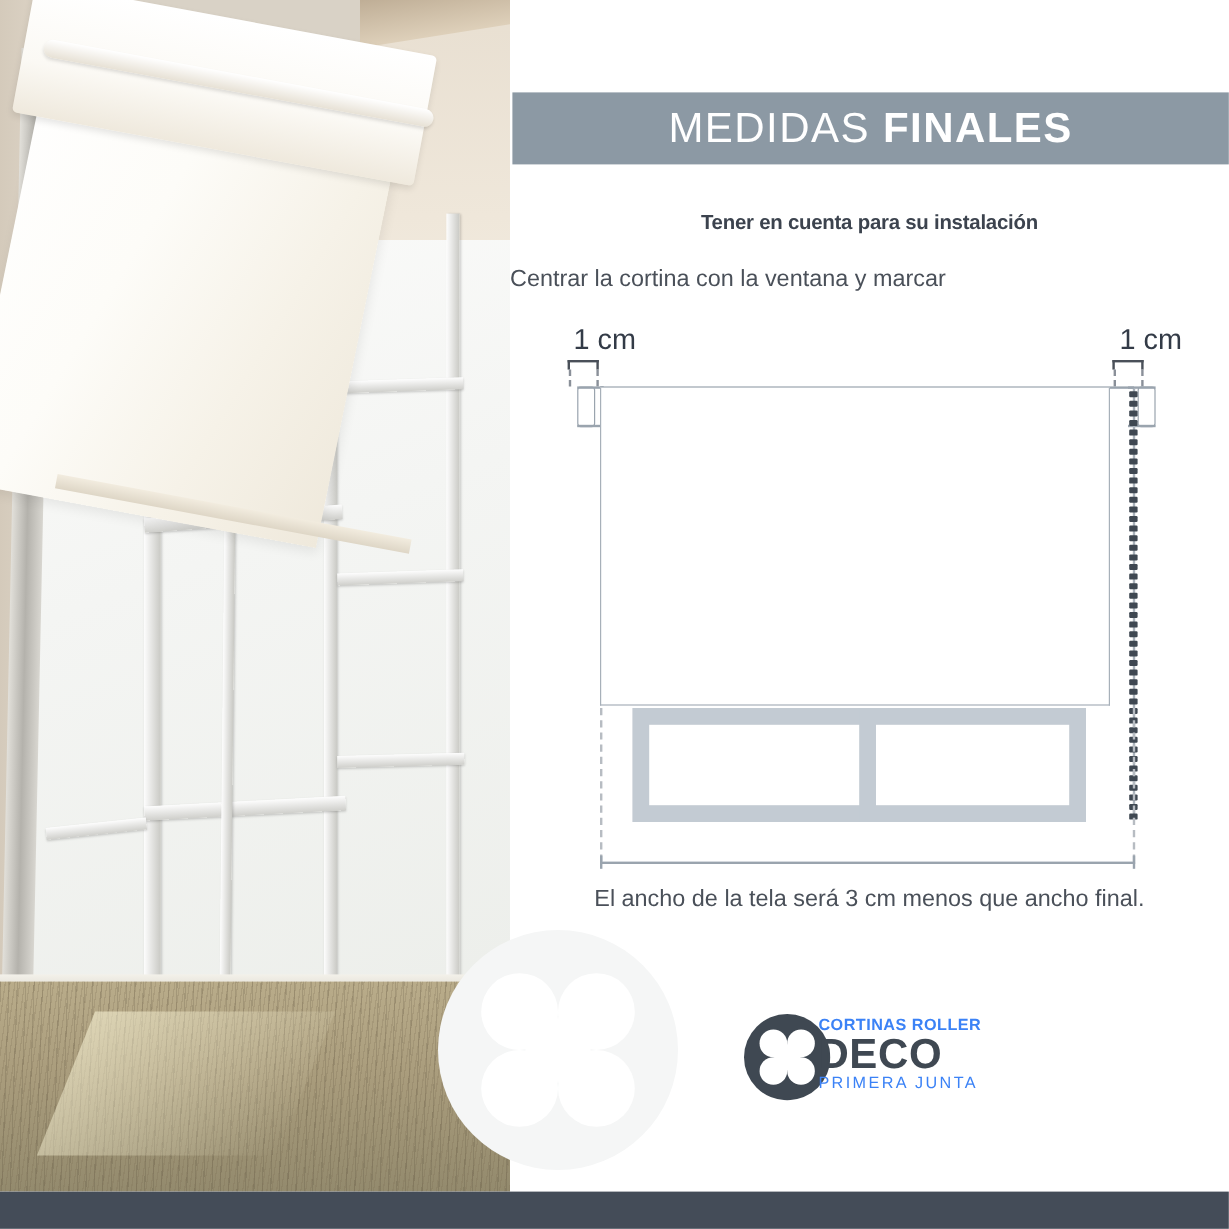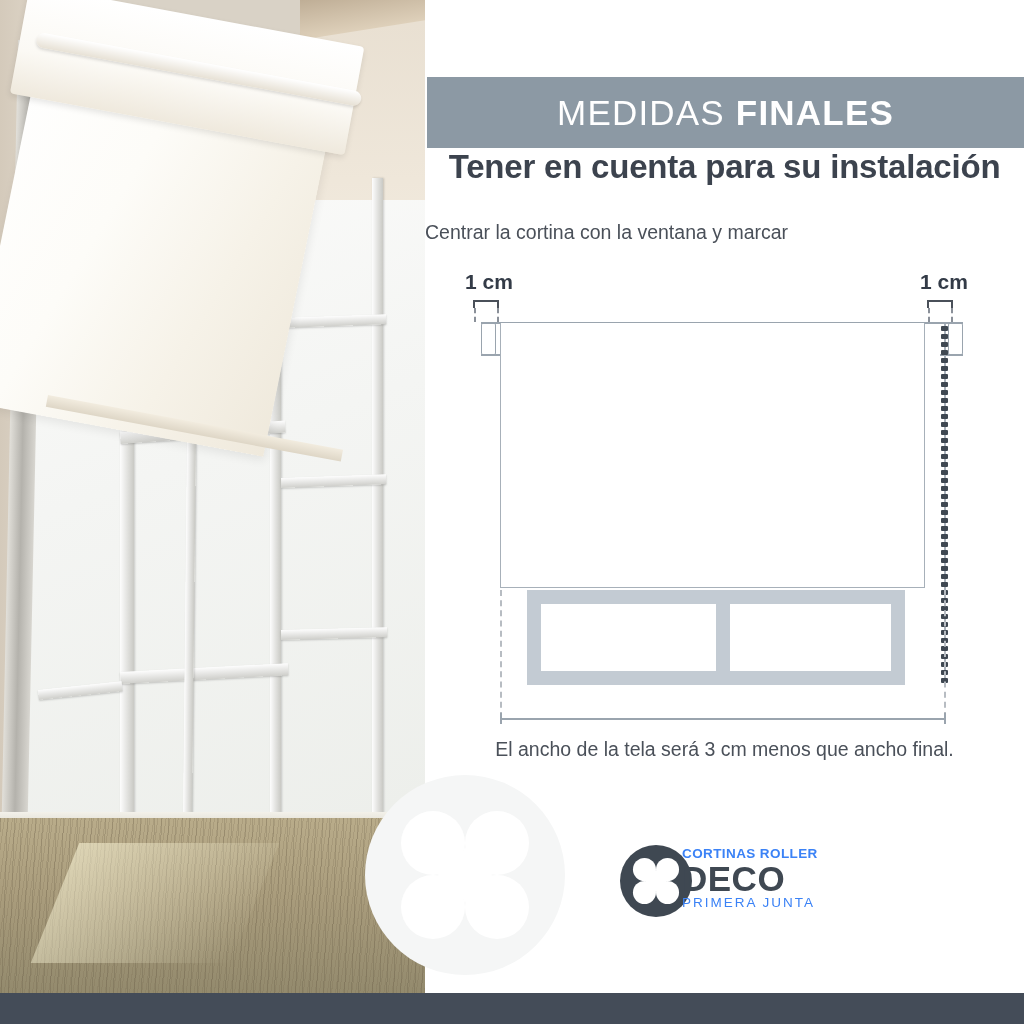--- a/index.html
+++ b/index.html
@@ -79,42 +79,42 @@
 
   
   .panel { position:absolute; left:425px; top:0; width:599px; height:993px; background:#fff; }
 
   .watermark {
     position:absolute; left:-60px; top:775px; width:200px; height:200px;
     opacity:1; pointer-events:none;
   }
 
   .banner {
-    position:absolute; left:2px; top:77px; width:597px; height:71px;
+    position:absolute; left:2px; top:77px; width:597px; height:60px;
     background:#8c99a4;
     display:flex; align-items:center; justify-content:center;
   }
   .banner-title { color:#fff; font-size:35px; letter-spacing:1.2px; white-space:nowrap; }
   .banner-title .lt { font-weight:300; }
   .banner-title .bd { font-weight:700; }
 
   .subtitle {
-    position:absolute; left:0; top:148px; width:599px; text-align:center;
-    font-size:33px; font-weight:700; color:#3c434e; letter-spacing:-.2px;
+    position:absolute; left:0; top:176px; width:599px; text-align:center;
+    font-size:17px; font-weight:700; color:#3c434e; letter-spacing:-.2px;
   }
 
   .lead {
     position:absolute; left:0; top:219px; width:599px; 
     font-size:19.5px; font-weight:400; color:#4a5059; line-height:1.38;
   }
 
   
   .diagram { position:absolute; left:0; top:262px; width:599px; height:480px; }
 
-  .dimlabel { position:absolute; font-size:21px; font-weight:700; color:#333b47; }
+  .dimlabel { position:absolute; font-size:24px; font-weight:400; color:#333b47;margin-left:13px; }
   .lbl-left  { left:40px;  top:8px; }
   .lbl-right { left:495px; top:8px; }
 
   
   .minidim { position:absolute; width:26px; height:8px; }
   .minidim .ln { position:absolute; left:0; top:0; width:26px; height:2px; background:#4a5059; }
   .minidim .tk { position:absolute; top:0; width:2px; height:8px; background:#4a5059; }
   .minidim .tk.l { left:0; } .minidim .tk.r { right:0; }
 
   .vdash { position:absolute; width:0; border-left:2px dashed #8a9099; }

